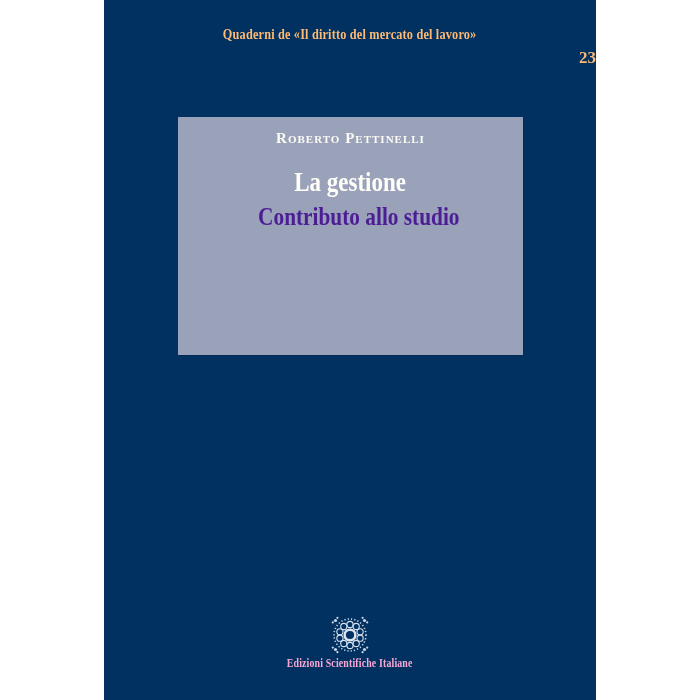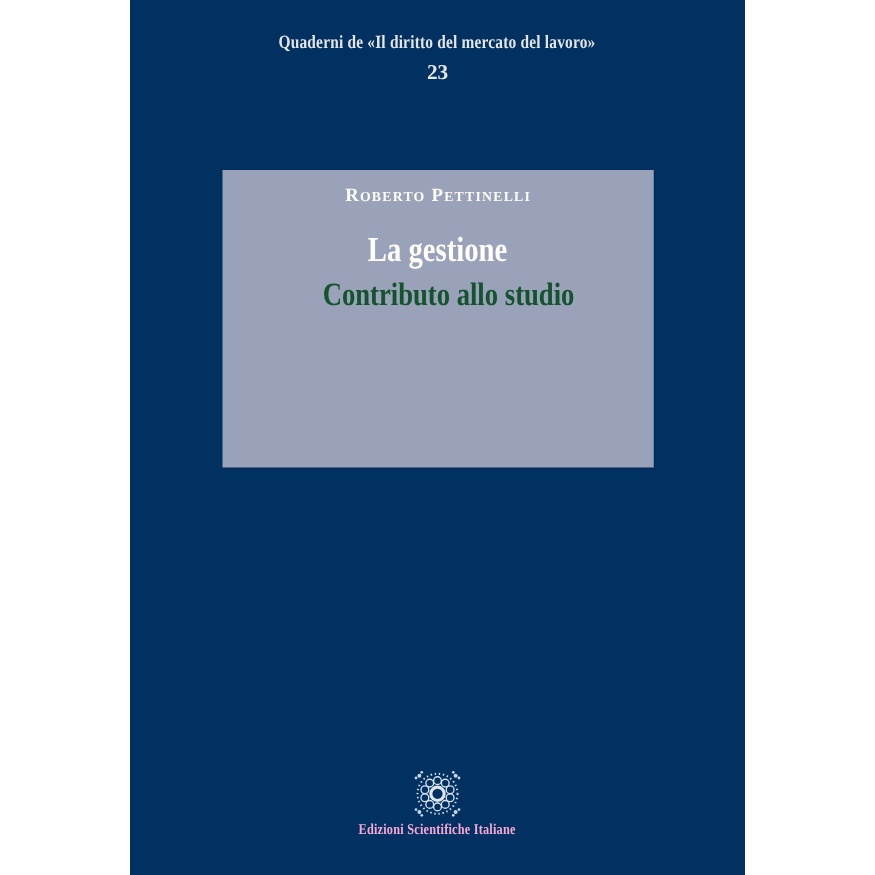--- a/index.html
+++ b/index.html
@@ -4,39 +4,38 @@
 <style>
   html,body{margin:0;padding:0;background:#ffffff;}
   .page{
     position:relative;width:700px;height:700px;background:#ffffff;overflow:hidden;
     font-family:"Liberation Serif","DejaVu Serif",serif;
   }
   .cover{
     position:absolute;left:104px;top:0;width:492px;height:700px;
     background:#003161;
   }
-  .center-text{text-align:center;color:#e5e5e5;}
+  .center-text{text-align:center;color:#fdba74;}
   .nowrap{display:inline-block;white-space:nowrap;transform:scaleX(0.82);transform-origin:50% 50%;}
 
   .series-block{position:absolute;left:0;top:25px;width:100%;}
   .series-title{font-size:15px;font-weight:bold;line-height:19px;letter-spacing:0.2px;}
-  .series-number{font-size:17px;font-weight:bold;line-height:19px;margin-top:4px;}
+  .series-number{font-size:17px;font-weight:bold;line-height:19px;margin-top:4px;text-align:right;}
 
   .panel{
     position:absolute;left:74px;top:117px;width:345px;height:238px;
     background:#99a2b9;color:#fffef6;text-align:center;
     box-shadow:1px 1px 0 rgba(10,30,60,0.35);
-    margin-top:19px;
   }
   .author{
     margin-top:12px;font-variant:small-caps;font-weight:bold;
     font-size:15px;line-height:18px;letter-spacing:1px;color:#fdfcf4;
   }
   .book-title{margin-top:18px;font-size:28px;line-height:34px;font-weight:bold;color:#fffef8;}
-  .book-subtitle{margin-top:5px;font-size:26px;line-height:26px;font-weight:bold;color:#14532d;padding-left:16px;}
+  .book-subtitle{margin-top:5px;font-size:26px;line-height:26px;font-weight:bold;color:#4c1d95;padding-left:16px;}
 
   .logo-wrap{position:absolute;left:0;top:613px;width:100%;text-align:center;line-height:0;}
   .publisher{
     position:absolute;left:0;top:656px;width:100%;
     font-size:12px;font-weight:bold;line-height:15px;letter-spacing:0.2px;color:#f9a8d4;
   }
 </style>
 </head>
 <body>
 

